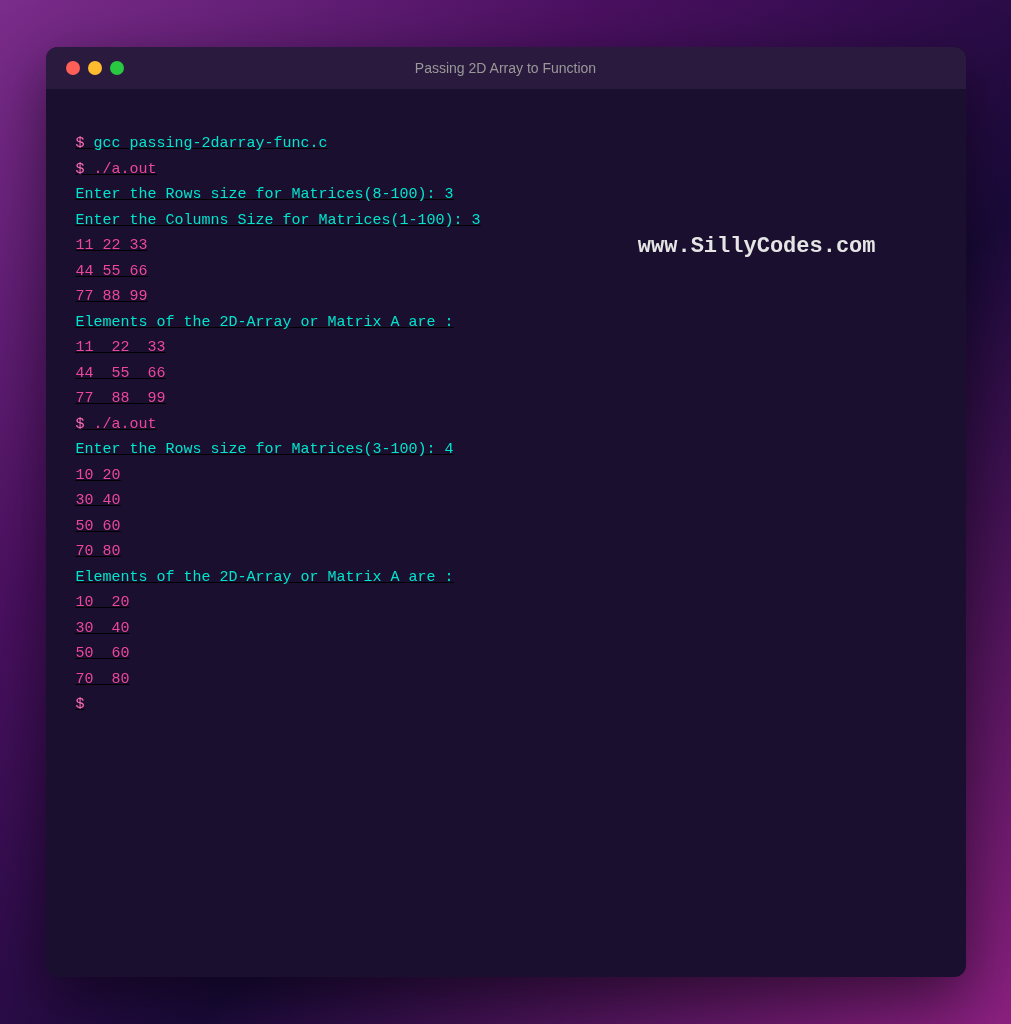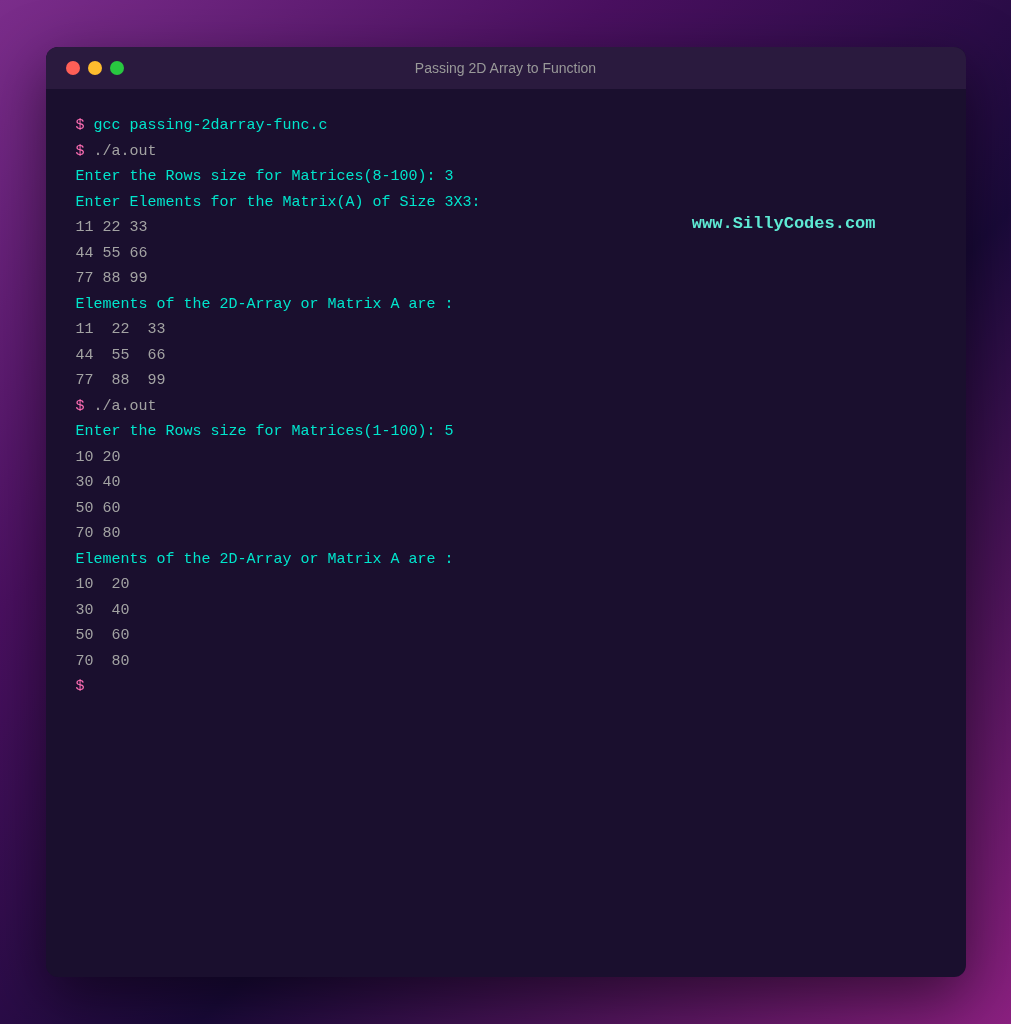--- a/index.html
+++ b/index.html
@@ -53,38 +53,39 @@
     .title-text {
       position: absolute;
       left: 50%;
       transform: translateX(-50%);
       color: #999;
       font-size: 14px;
       font-family: -apple-system, BlinkMacSystemFont, sans-serif;
     }
 
     .terminal-body {
-      padding: 24px 30px;
+      padding: 42px 30px;
       font-size: 15px;
       line-height: 1.7;
+      text-decoration: underline;
     }
 
     .line {
       display: block;
       white-space: pre;
     }
 
     .cyan { color: #00e5cc; }
-    .yellow { color: #a3a3a3; }
+    .yellow { color: #ec4899; }
     .pink { color: #ff6eb4; }
 
     .watermark {
-      color: #5eead4;
+      color: #e5e5e5;
       font-weight: bold;
-      font-size: 17px;
+      font-size: 22px;
       font-family: 'Courier New', Courier, monospace;
       float: right;
       margin-right: 60px;
       margin-top: -5px;
     }
 
     .watermark-line {
       position: relative;
     }
   </style>
@@ -99,30 +100,30 @@
       <div class="dot dot-green"></div>
     </div>
     <span class="title-text">Passing 2D Array to Function</span>
   </div>
 
   <div class="terminal-body">
 
     <span class="line"><span class="pink">$ </span><span class="cyan">gcc passing-2darray-func.c</span></span>
     <span class="line"><span class="pink">$ </span><span class="yellow">./a.out</span></span>
     <span class="line"><span class="cyan">Enter the Rows size for Matrices(8-100): 3</span></span>
-    <span class="line"><span class="cyan">Enter Elements for the Matrix(A) of Size 3X3:</span></span>
+    <span class="line"><span class="cyan">Enter the Columns Size for Matrices(1-100): 3</span></span>
     <span class="line watermark-line"><span class="yellow">11 22 33</span><span class="watermark">www.SillyCodes.com</span></span>
     <span class="line"><span class="yellow">44 55 66</span></span>
     <span class="line"><span class="yellow">77 88 99</span></span>
     <span class="line"><span class="cyan">Elements of the 2D-Array or Matrix A are :</span></span>
     <span class="line"><span class="yellow">11  22  33</span></span>
     <span class="line"><span class="yellow">44  55  66</span></span>
     <span class="line"><span class="yellow">77  88  99</span></span>
     <span class="line"><span class="pink">$ </span><span class="yellow">./a.out</span></span>
-    <span class="line"><span class="cyan">Enter the Rows size for Matrices(1-100): 5</span></span>
+    <span class="line"><span class="cyan">Enter the Rows size for Matrices(3-100): 4</span></span>
     <span class="line"><span class="yellow">10 20</span></span>
     <span class="line"><span class="yellow">30 40</span></span>
     <span class="line"><span class="yellow">50 60</span></span>
     <span class="line"><span class="yellow">70 80</span></span>
     <span class="line"><span class="cyan">Elements of the 2D-Array or Matrix A are :</span></span>
     <span class="line"><span class="yellow">10  20</span></span>
     <span class="line"><span class="yellow">30  40</span></span>
     <span class="line"><span class="yellow">50  60</span></span>
     <span class="line"><span class="yellow">70  80</span></span>
     <span class="line"><span class="pink">$</span></span>

